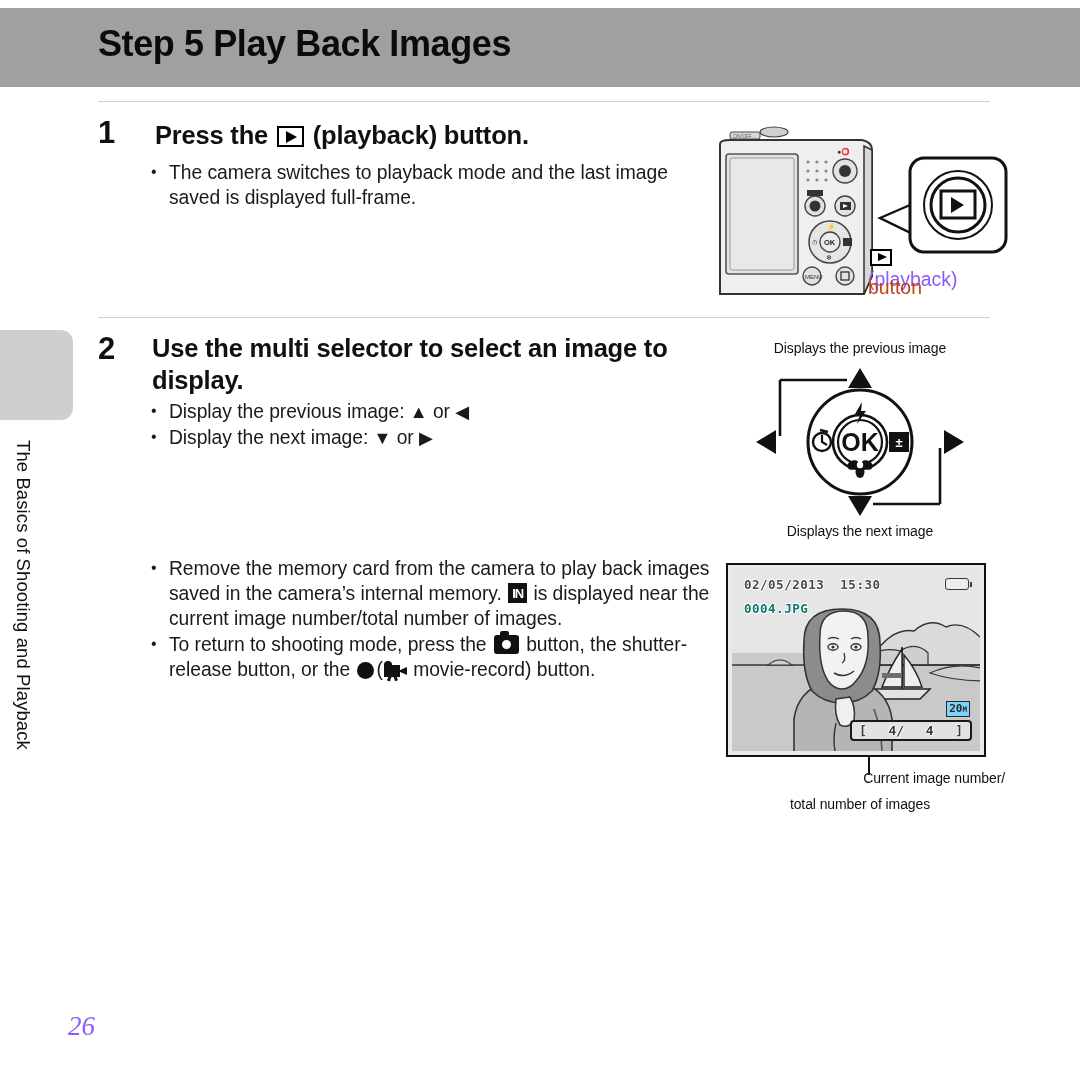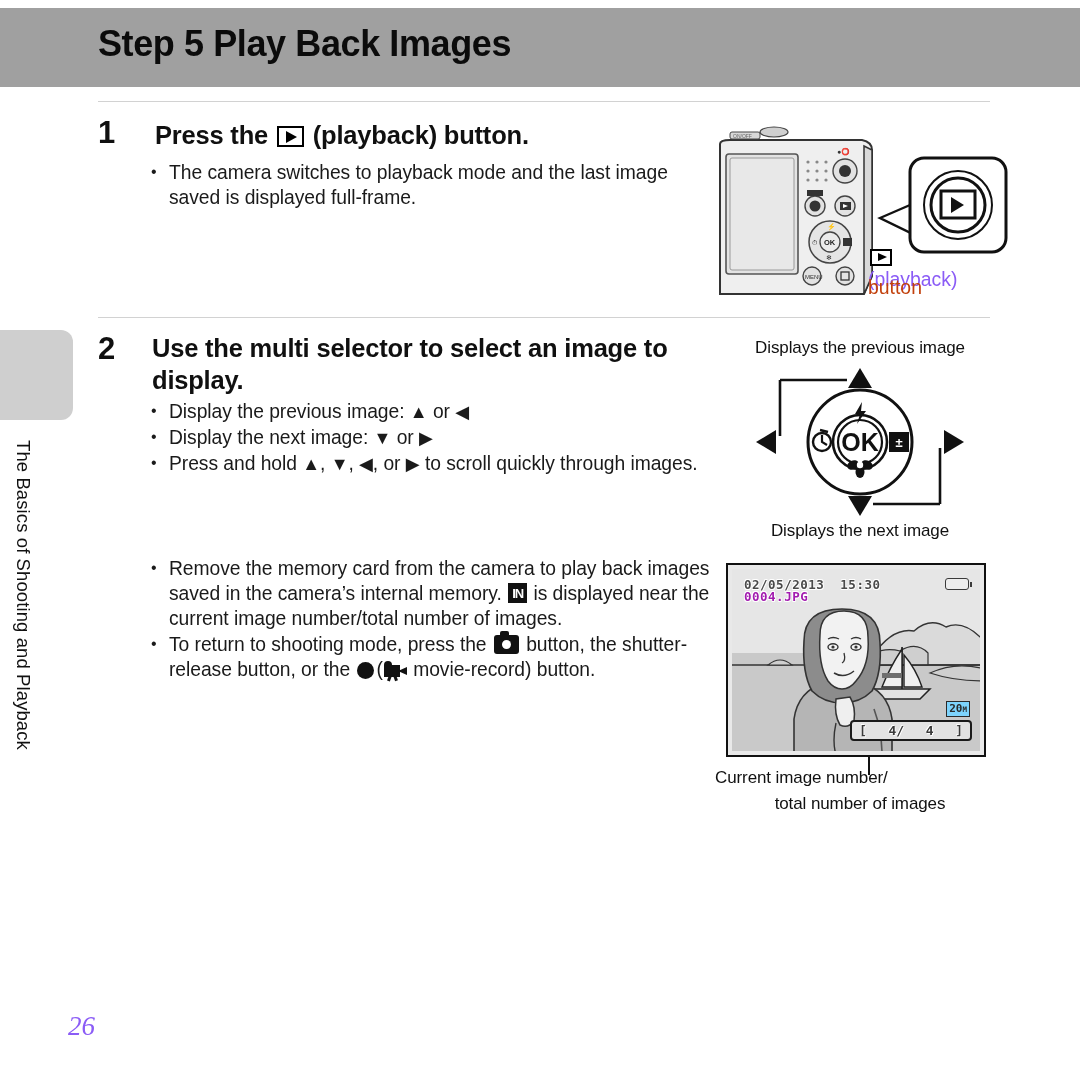--- a/index.html
+++ b/index.html
@@ -125,42 +125,42 @@
     border-top: 4px solid transparent; border-bottom: 4px solid transparent;
   }
   .movie-icon .leg1 { position: absolute; left: 4px; top: 14px; width: 2.5px; height: 6px; background: #111; transform: rotate(20deg); }
   .movie-icon .leg2 { position: absolute; left: 10px; top: 14px; width: 2.5px; height: 6px; background: #111; transform: rotate(-20deg); }
   .movie-icon .flag { position: absolute; left: 0px; top: 0px; width: 8px; height: 5px; background: #111; border-radius: 4px 4px 0 0; }
 
   
   .art { position: absolute; }
 
   .label-txt {
-    position: absolute; font-size: 17px; color: #111; letter-spacing: -0.1px;
+    position: absolute; font-size: 14px; color: #111; letter-spacing: -0.1px;
     line-height: 26px;
   }
 
   
   .lcd-frame {
     position: absolute; left: 726px; top: 563px; width: 260px; height: 194px;
     border: 2.5px solid #111; background: #e9e9e9;
   }
   .lcd-inner { position: absolute; inset: 4px; overflow: hidden; background: #e3e3e3; }
   .lcd-sky { position: absolute; left: 0; top: 0; width: 100%; height: 46%; background: #e6e6e6; }
   .lcd-sea { position: absolute; left: 0; top: 46%; width: 100%; height: 54%; background: #c9c9c9; }
   .lcd-osd-date {
     position: absolute; left: 12px; top: 8px;
     font-family: "DejaVu Sans Mono", monospace; font-size: 12.5px; font-weight: bold;
     color: #4a4a4a; letter-spacing: 0.5px;
     text-shadow: 0.7px 0.7px 0 #fff, -0.7px -0.7px 0 #fff, 0.7px -0.7px 0 #fff, -0.7px 0.7px 0 #fff;
   }
   .lcd-osd-file {
-    position: absolute; left: 12px; top: 20px;
+    position: absolute; left: 12px; top: 32px;
     font-family: "DejaVu Sans Mono", monospace; font-size: 12.5px; font-weight: bold;
-    color: #a21caf; letter-spacing: 0.5px;
+    color: #0f766e; letter-spacing: 0.5px;
     text-shadow: 0.7px 0.7px 0 #fff, -0.7px -0.7px 0 #fff, 0.7px -0.7px 0 #fff, -0.7px 0.7px 0 #fff;
   }
   .batt {
     position: absolute; right: 11px; top: 9px; width: 24px; height: 12px;
     border: 1.8px solid #3a3a3a; border-radius: 3px; background: #ededed;
   }
   .batt::after {
     content: ""; position: absolute; right: -4px; top: 3px; width: 2.5px; height: 5px;
     background: #3a3a3a;
   }
@@ -284,28 +284,20 @@
       <span>Display the previous image:</span>
       <span class="arr">▲</span>
       <span>or</span>
       <span class="arr">◀</span>
     </div>
     <div class="bullet">
       <span>Display the next image:</span>
       <span class="arr">▼</span>
       <span>or</span>
       <span class="arr">▶</span>
-    </div>
-    <div class="bullet">
-      <span>Press and hold</span>
-      <span class="arr">▲</span>,
-      <span class="arr">▼</span>,
-      <span class="arr">◀</span><span>, or</span>
-      <span class="arr">▶</span>
-      <span>to scroll quickly through images.</span>
     </div>
   </div>
 
   <div class="bullets" style="left:145px; top:556px; width:565px;">
     <div class="bullet">
       <span>Remove the memory card from the camera to play back images saved in the camera’s internal memory.</span>
       <span class="in-icon"></span>
       <span>is displayed near the current image number/total number of images.</span>
     </div>
     <div class="bullet">
@@ -400,18 +392,18 @@
       <div class="size-badge"><span>20</span><sub>M</sub></div>
       <div class="counter">
         <span>[</span>
         <span>4/</span>
         <span>4</span>
         <span>]</span>
       </div>
     </div>
   </div>
   <div class="caption-line"></div>
-  <div class="label-txt" style="left:715px; top:765px; width:290px; text-align:left;">Current image number/</div>
+  <div class="label-txt" style="left:715px; top:765px; width:290px; text-align:right;">Current image number/</div>
   <div class="label-txt" style="left:715px; top:791px; width:290px; text-align:center;">total number of images</div>
 
   <div class="pagenum">26</div>
 
 </div>
 
 </body></html>

